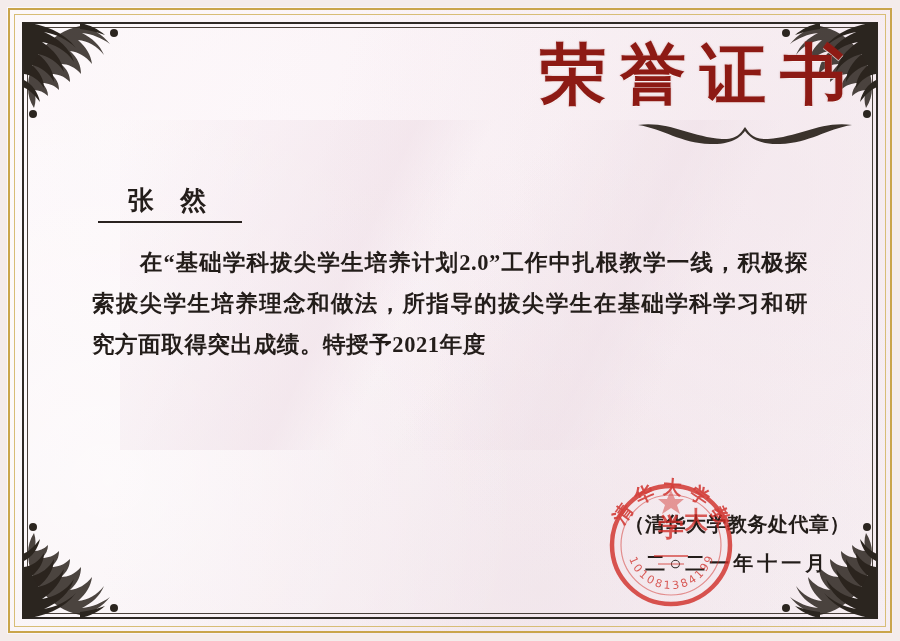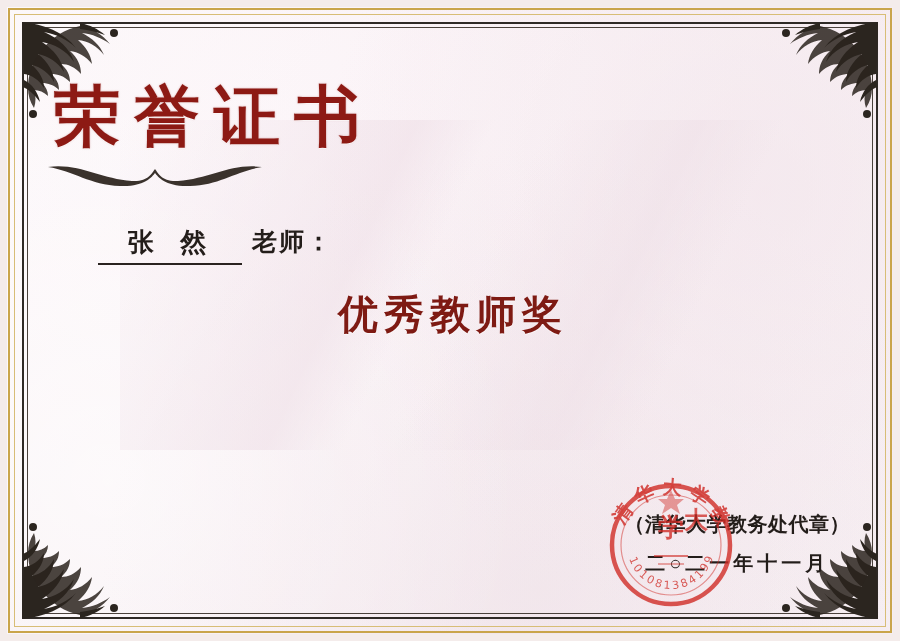--- a/index.html
+++ b/index.html
@@ -91,22 +91,21 @@
 
   
   #content {
     position: absolute;
     left: 40px;
     top: 40px;
     right: 40px;
     bottom: 34px;
   }
   #title-block {
-    text-align: left;
-    margin-top: 42px;
+    text-align: right;
   }
   #cert-title {
     font-family: "DejaVu Serif", "Liberation Serif", serif;
     font-weight: bold;
     font-size: 66px;
     letter-spacing: 14px;
     color: #8d1a14;
     text-shadow: 0 1px 0 rgba(255,255,255,0.7), 0 0 2px rgba(141,26,20,0.35);
     line-height: 1.05;
     padding-left: 14px;
@@ -247,25 +246,24 @@
     <div id="title-block">
       <div id="cert-title">荣誉证书</div>
       <svg id="title-flourish" viewBox="0 0 230 26">
         <path d="M8 6 C40 2 60 18 92 20 C108 21 112 12 115 8 C118 12 122 21 138 20 C170 18 190 2 222 6
                  C196 10 180 24 150 25 C126 26 118 16 115 12 C112 16 104 26 80 25 C50 24 34 10 8 6 Z" fill="currentColor"></path>
       </svg>
     </div>
 
     <div id="recipient-row">
       <div id="recipient-name">张 然</div>
-      <div id="recipient-suffix">老师：</div>
     </div>
 
-
-    <div id="award-name">优秀教师奖</div>
+    <div id="body-text"><span class="indent"></span><span>在“基础学科拔尖学生培养计划2.0”工作中扎根教学一线，积极探索拔尖学生培养理念和做法，所指导的拔尖学生在基础学科学习和研究方面取得突出成绩。特授予2021年度</span></div>
+
 
     <div id="signature-block">
       <div id="sig-seal-note">（清华大学教务处代章）</div>
       <div id="sig-date">二○二一年十一月</div>
     </div>
 
   </div>
 
   <div id="seal">
     <svg viewBox="0 0 150 150" width="150" height="150">

